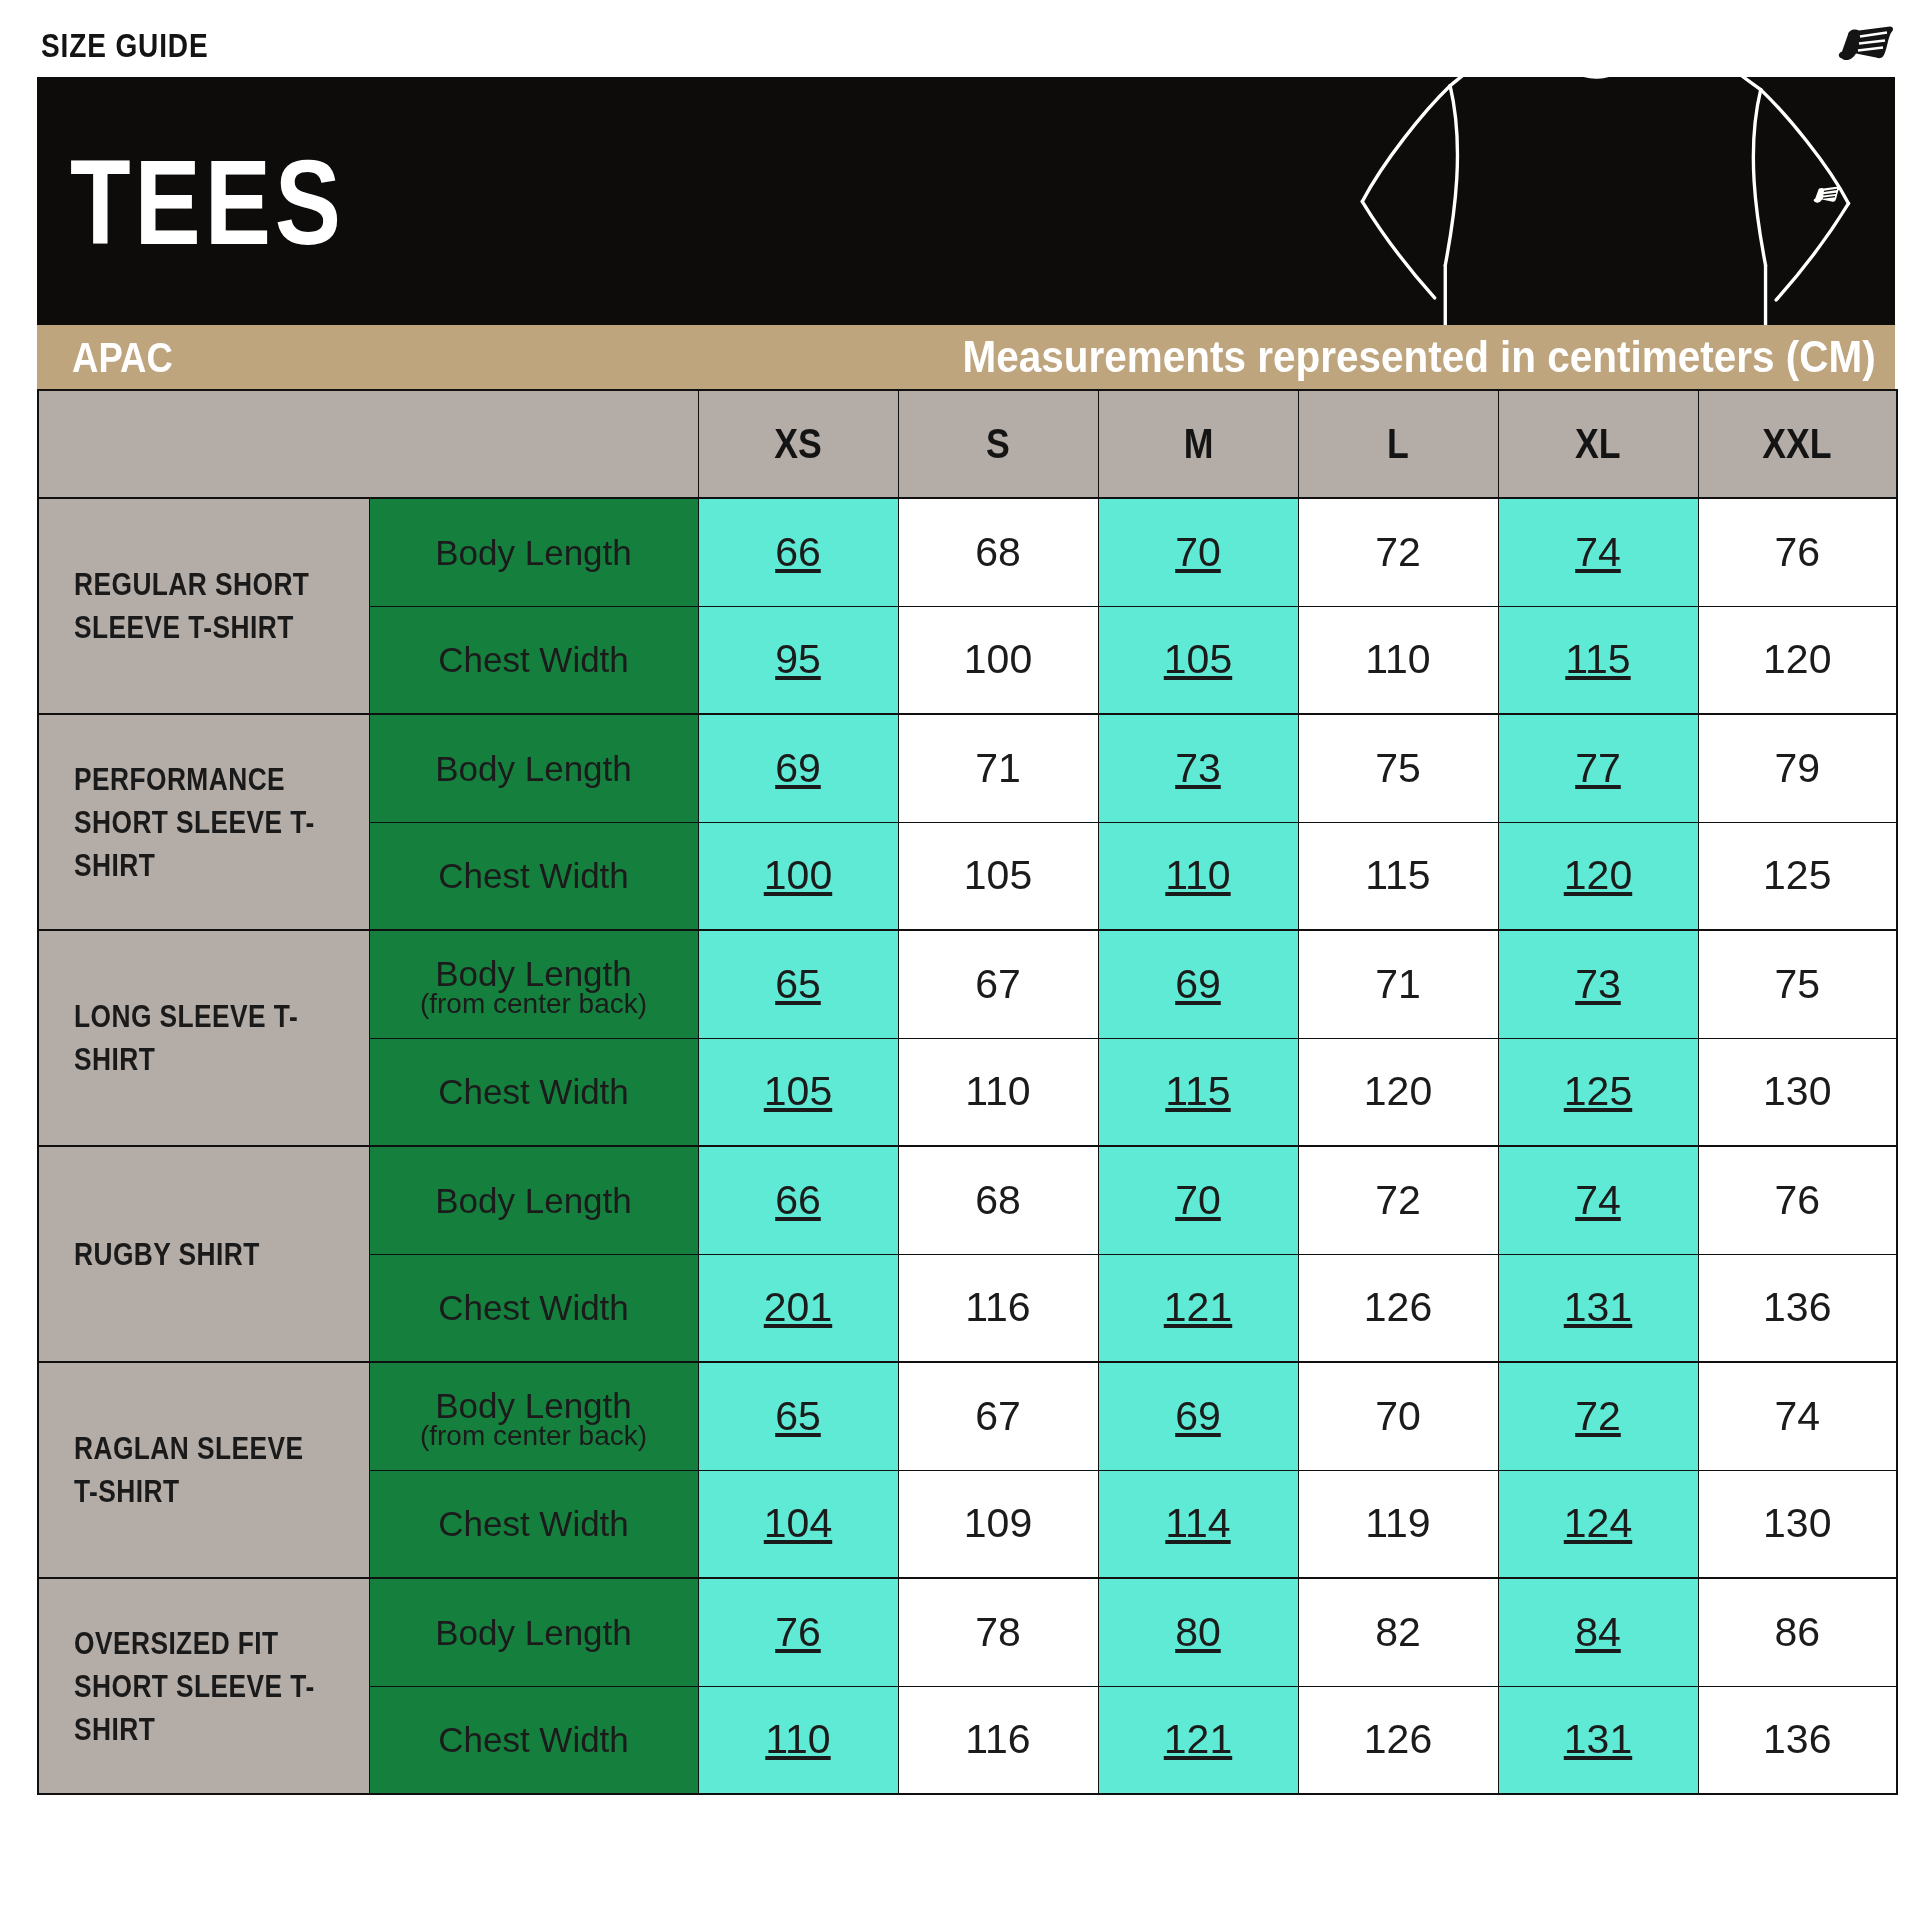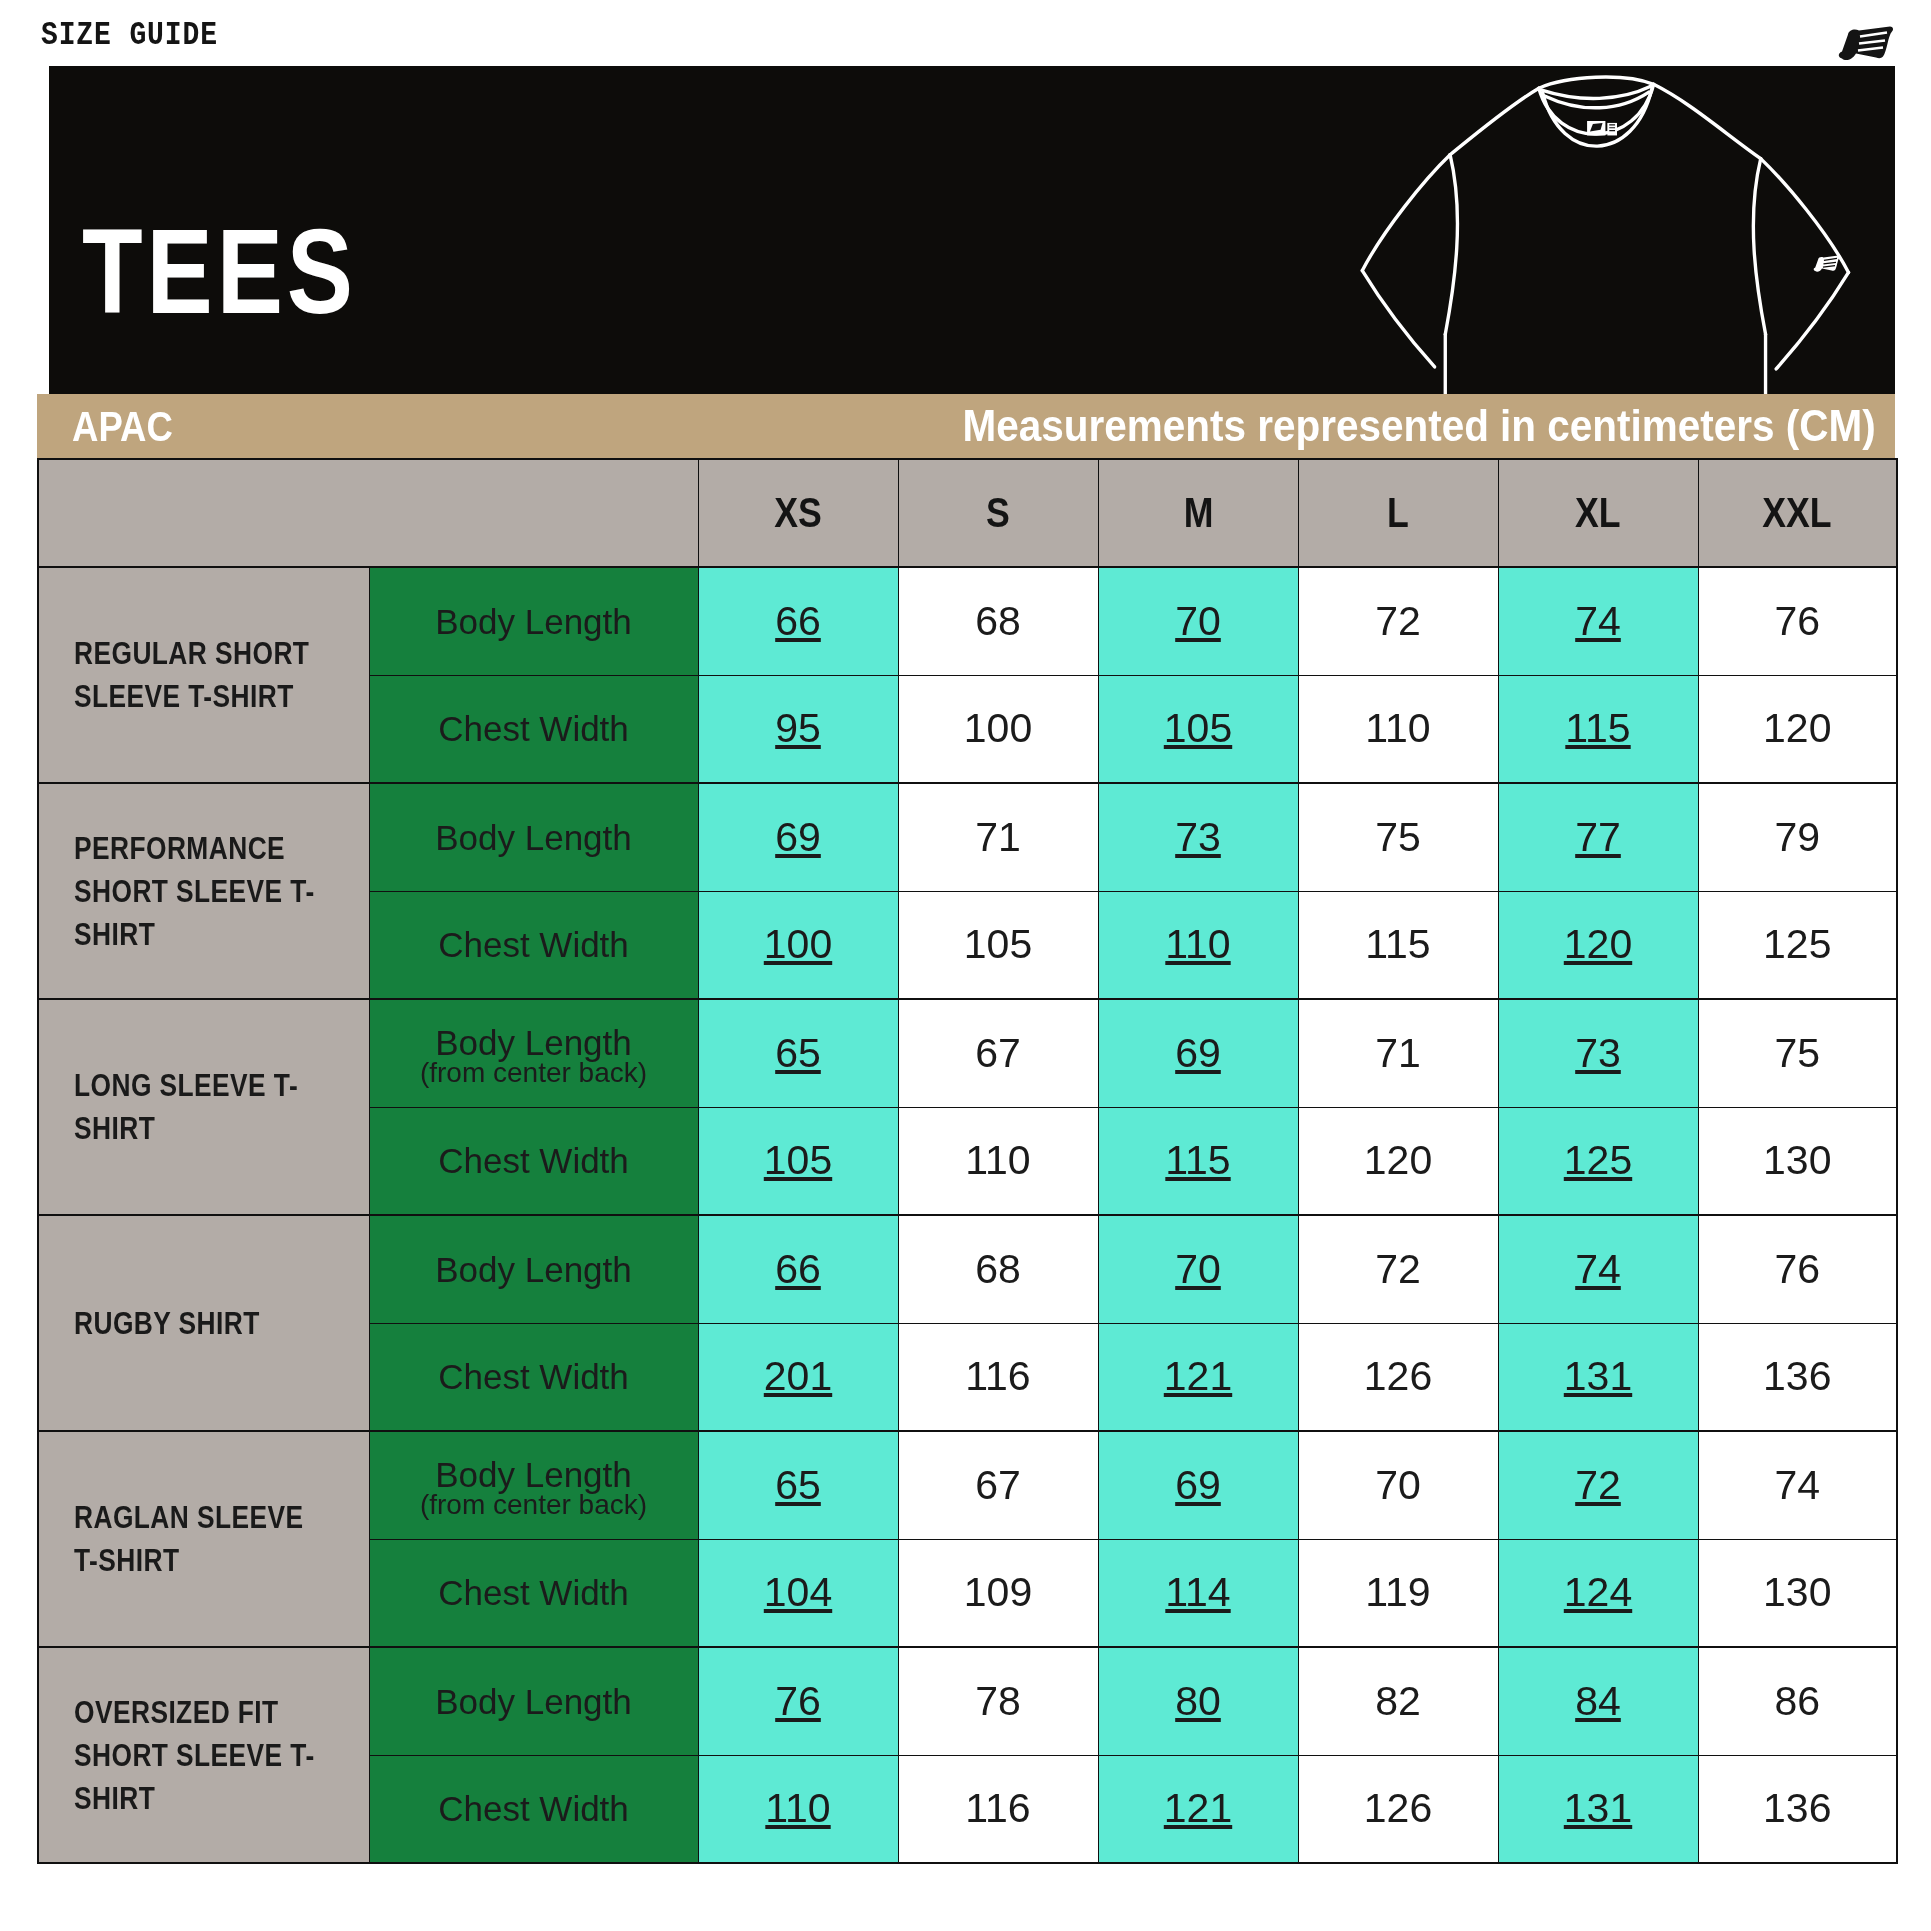--- a/index.html
+++ b/index.html
@@ -4,34 +4,34 @@
 <style>
   html,body { margin:0; padding:0; }
   body {
     width:1931px; height:1931px; background:#ffffff;
     font-family:"Liberation Sans", sans-serif; color:#141414;
     overflow:hidden;
   }
   .page { position:relative; margin:0 37px; width:1858px; }
 
   
-  .topbar { position:relative; height:66px;font-family:Liberation Mono, monospace; }
+  .topbar { position:relative; height:77px; }
   .sg-label {
     position:absolute; left:3.9px; bottom:11.6px;
     font-size:33px; font-weight:700; letter-spacing:1px; color:#141414;
   }
   .brand-logo { position:absolute; right:0px; top:25px; width:60px; height:41px; }
 
   
   .cond { display:inline-block; transform:scaleX(0.85); transform-origin:50% 50%; }
   .o-left  { transform-origin:0 50%; }
 
   
   .banner {
-    position:relative; height:328px; background:#0d0c0a; overflow:hidden;margin-left:12px;
+    position:relative; height:248px; background:#0d0c0a; overflow:hidden;
   }
   .banner-title {
     position:absolute; left:33px; bottom:62px; color:#ffffff;
     font-size:121px; line-height:1; font-weight:700; letter-spacing:4.8px;
     transform:scaleX(0.82); transform-origin:0 100%;
   }
   .tee-art { position:absolute; right:0; bottom:0; width:830px; height:328px; }
 
   
   .region-bar {

